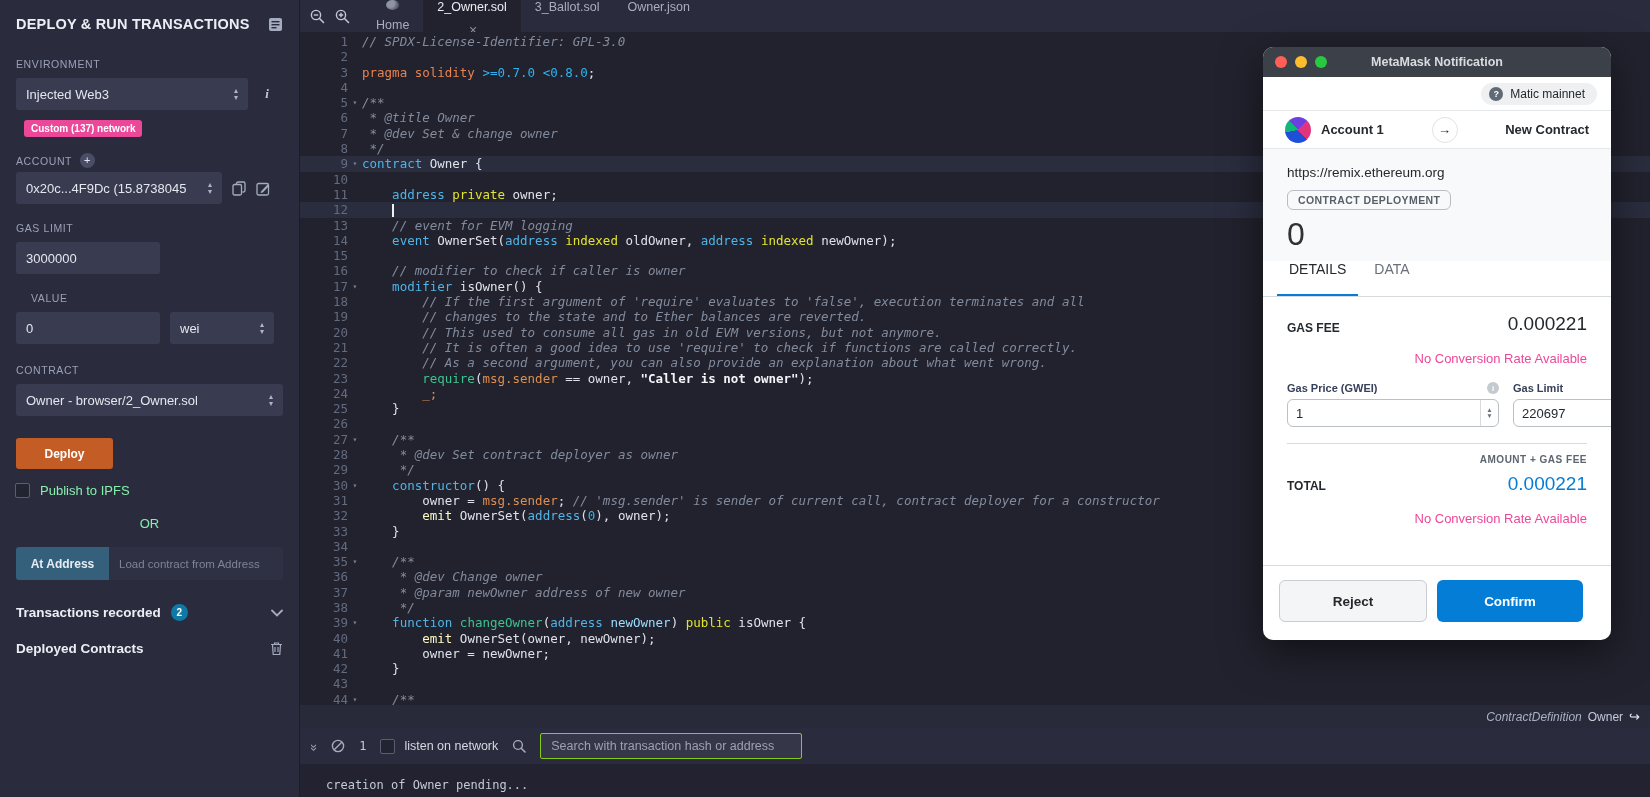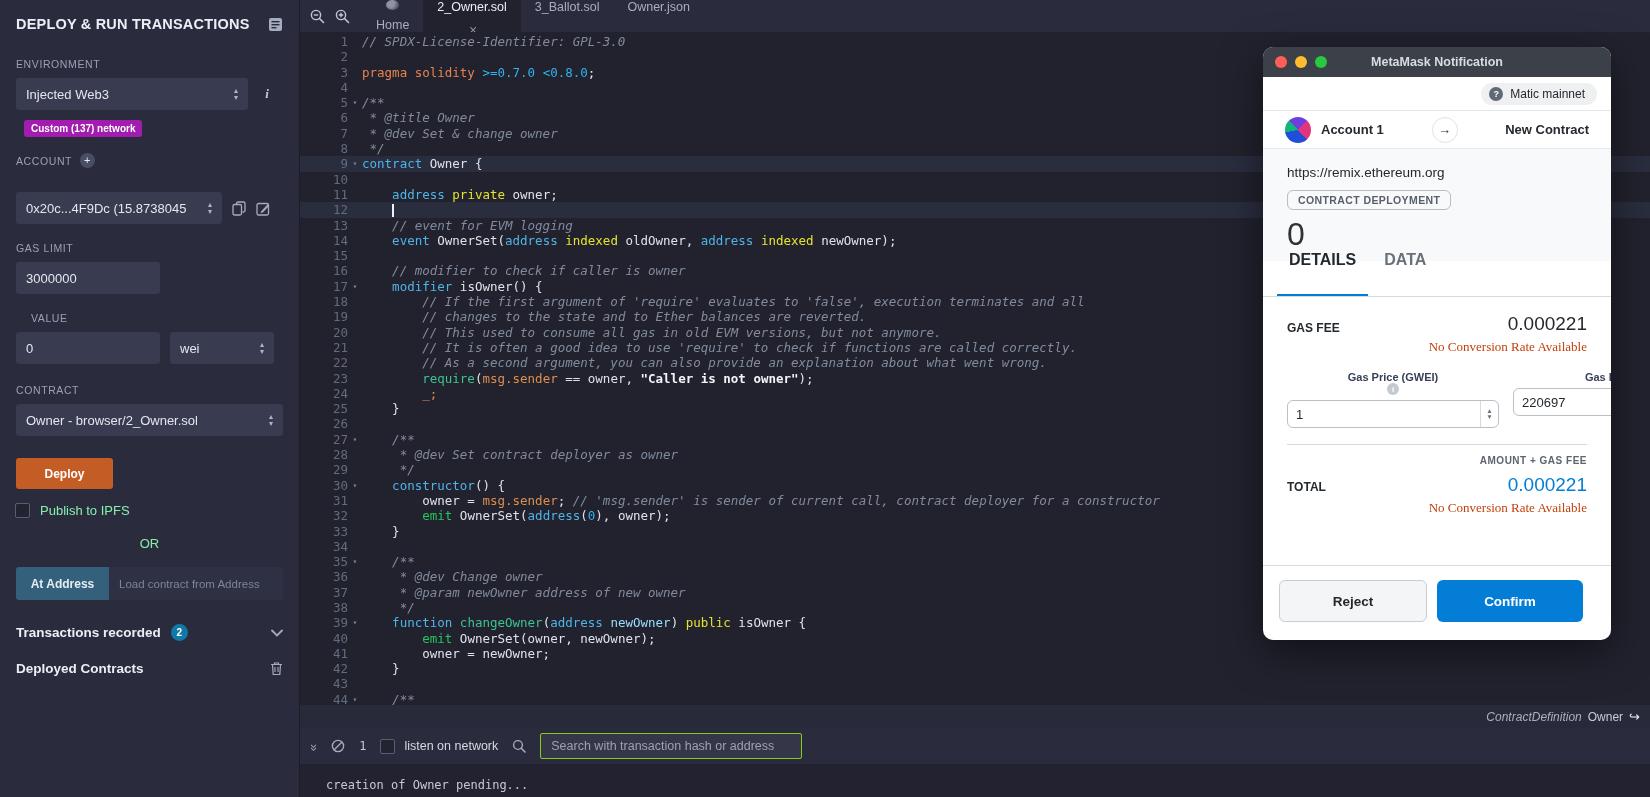--- a/index.html
+++ b/index.html
@@ -17,26 +17,26 @@
   .lp-env-label { margin-top:26px; }
   .row { display:flex; align-items:center; }
   .sel, .inp { background:#393b50; border-radius:3px; height:32px; display:flex;
     align-items:center; padding:0 10px; font-size:13px; color:#e4e7ee; }
   .sel { justify-content:space-between; cursor:pointer; }
   .sel .arrows { font-size:8px; line-height:7px; color:#aeb4c6; display:flex; flex-direction:column; }
   .lp-env-row { margin:8px 16px 0 16px; }
   .lp-env-sel { width:232px; }
   .info-i { width:18px; text-align:center; font-size:13px; font-style:italic; font-weight:700;
     color:#c3c8d6; margin-left:10px; cursor:pointer; font-family:"Liberation Serif", serif; }
-  .net-badge { display:inline-block; margin:10px 0 0 24px; background:#a21caf; color:#fff;
+  .net-badge { display:inline-block; margin:10px 0 0 24px; background:#ec4899; color:#fff;
     font-size:10px; font-weight:700; padding:3px 7px; border-radius:3px; }
   .lp-account-label-row { margin-top:16px; display:flex; align-items:center; gap:8px; }
   .plus-circle { width:15px; height:15px; border-radius:50%; background:#4a4d66; color:#e8eaf2;
     font-size:11px; line-height:14px; text-align:center; cursor:pointer; }
-  .lp-account-row { margin:24px 16px 0 16px; gap:10px; }
+  .lp-account-row { margin:4px 16px 0 16px; gap:10px; }
   .lp-account-sel { width:206px; }
   .lp-gas-label { margin-top:18px; }
   .lp-gas-inp { width:144px; margin:8px 16px 0 16px; }
   .lp-value-label { margin-top:18px;margin-left:31px; }
   .lp-value-row { margin:8px 16px 0 16px; gap:10px; }
   .lp-value-inp { width:144px; }
   .lp-wei-sel { width:104px; }
   .lp-contract-label { margin-top:20px; }
   .lp-contract-sel { margin:8px 16px 0 16px; }
   .deploy-btn { margin:22px 16px 0 16px; width:97px; height:31px; background:#c45c26;
@@ -77,21 +77,21 @@
   .ln { width:48px; flex:none; text-align:right; color:#636b80; user-select:none; }
   .fold { width:14px; flex:none; text-align:center; color:#7a8094; font-size:8px; line-height:15.3px; }
   .ct { flex:1; color:#dfe2ea; }
   .tk-cm { color:#828b9e; font-style:italic; }
   .tk-kw { color:#4fb4e8; }
   .tk-kw2 { color:#e8824f; }
   .tk-yl { color:#e3e330; }
   .tk-num { color:#2fb3ef; }
   .tk-fn { color:#3ec28f; }
   .tk-or { color:#dd8f4d; }
-  .tk-or2 { color:#22c55e; }
+  .tk-or2 { color:#fef9c3; }
   .tk-str { color:#f2f4f8; font-weight:700; }
   .tk-var { color:#9cdcfe; }
   .tk-pl { color:#dfe2ea; }
   .cursor { display:inline-block; width:1.5px; height:13px; background:#eef1f6; vertical-align:middle; }
 
   
   .statusbar { height:23px; background:#282a3a; flex:none; display:flex; align-items:center;
     justify-content:flex-end; padding-right:10px; gap:6px; font-size:12px; color:#c6cbda; }
   .status-type { font-style:italic; color:#aab0c0; }
   .goto-arrow { color:#e8eaf2; font-size:13px; }
@@ -135,32 +135,32 @@
   .acct-name, .new-contract { font-size:13px; font-weight:600; }
   .arrow-circle { width:26px; height:26px; border-radius:50%; border:1px solid #dfe3e8;
     display:flex; align-items:center; justify-content:center; font-size:13px; color:#24292e; }
   .mm-summary { height:112px; flex:none; background:#f8f9fa; padding:16px 24px 0 24px; }
   .origin { font-size:13.5px; color:#24292e; }
   .deploy-pill { display:inline-block; margin-top:10px; border:1px solid #b9bec6; border-radius:6px;
     padding:3px 10px; font-size:10.5px; font-weight:600; letter-spacing:.4px; color:#586069; }
   .big-amount { margin-top:6px; font-size:32px; font-weight:400; color:#2e3338; }
   .mm-tabs { height:36px; flex:none; display:flex; align-items:flex-end; gap:4px;
     padding-left:14px; border-bottom:1px solid #d8dbde; }
-  .mm-tab { padding:0 12px 25px 12px; font-size:16px; font-weight:700; color:#69707a;
+  .mm-tab { padding:0 12px 17px 12px; font-size:14px; font-weight:400; color:#69707a;
     cursor:pointer; border-bottom:2px solid transparent; }
   .mm-tab.active { color:#24292e; border-bottom-color:#037dd6; }
   .mm-gas { flex:none; padding:16px 24px 0 24px; }
   .fee-row { display:flex; justify-content:space-between; }
   .fee-label { font-size:12px; font-weight:600; padding-top:8px; }
   .fee-right { text-align:right; }
   .fee-value { font-size:19px; color:#24292e; }
-  .fee-conv { font-size:13px; color:#c2410c; margin-top:4px;font-family:Liberation Serif, serif; }
+  .fee-conv { font-size:13px; color:#ec4899; margin-top:16px; }
   .gas-inputs { display:flex; gap:14px; margin-top:16px; }
   .gas-col { flex:1; }
-  .gas-col-head { display:flex; justify-content:space-between; align-items:center;flex-direction:column; }
+  .gas-col-head { display:flex; justify-content:space-between; align-items:center; }
   .gas-col-label { font-size:11px; font-weight:600; color:#37405a; }
   .i-circle { width:12px; height:12px; border-radius:50%; background:#c5cad0; color:#fff;
     font-size:8px; font-weight:700; display:flex; align-items:center; justify-content:center; }
   .gas-input-box { margin-top:5px; height:28px; border:1px solid #bbc0c5; border-radius:6px;
     display:flex; align-items:center; overflow:hidden; background:#fff; }
   .gas-input-box input { flex:1; border:none; outline:none; font-size:13px; padding:0 8px;
     min-width:0; font-family:"Liberation Sans", sans-serif; color:#24292e; }
   .stepper { width:18px; height:100%; border-left:1px solid #d8dbde; display:flex;
     flex-direction:column; align-items:center; justify-content:center; font-size:6.5px;
     color:#6a737d; line-height:6px; cursor:pointer; }

